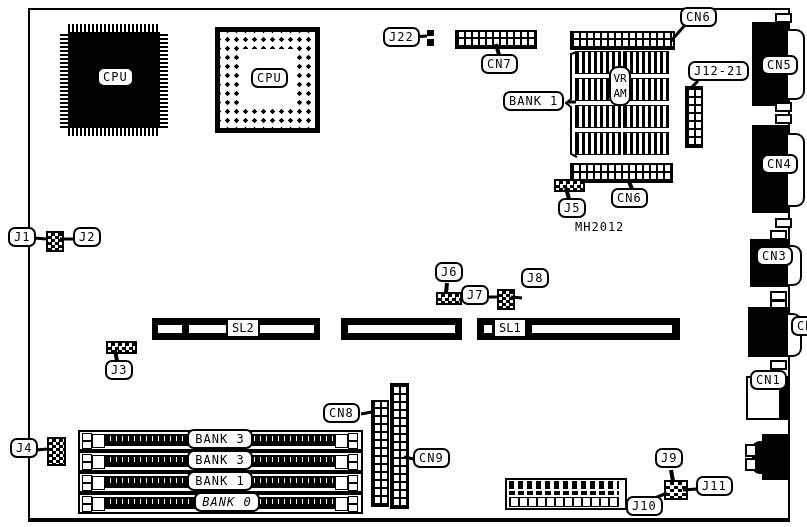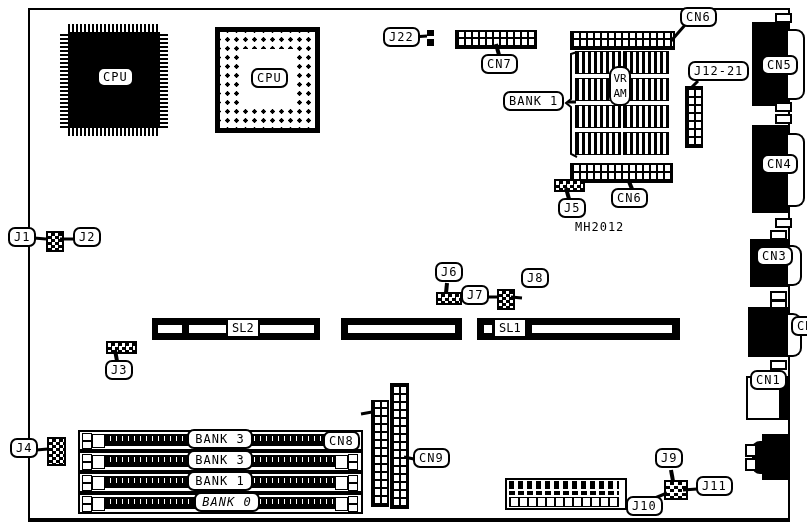--- a/index.html
+++ b/index.html
@@ -107,21 +107,21 @@
   <div class="slot-inner" style="left:348px;top:325px;width:107px;height:8px;"></div>
 
   <div class="slot" style="left:477px;top:318px;width:203px;height:22px;"></div>
   <div class="slot-inner" style="left:484px;top:325px;width:8px;height:8px;"></div>
   <div class="slot-inner" style="left:532px;top:325px;width:140px;height:8px;"></div>
   <div class="lbl sq" style="left:493px;top:318px;">SL1</div>
 
   <div class="checker" style="left:106px;top:341px;width:27px;height:9px;background-size:7px 7px;"></div>
   <div class="lbl" style="left:105px;top:360px;">J3</div>
 
-  <div class="lbl" style="left:323px;top:403px;margin-top:28px;">CN8</div>
+  <div class="lbl" style="left:323px;top:403px;">CN8</div>
   <div class="grid-conn" style="left:371px;top:400px;width:14px;height:103px;"></div>
   <div class="grid-conn" style="left:390px;top:383px;width:15px;height:122px;"></div>
   <div class="lbl" style="left:413px;top:448px;">CN9</div>
 
   <div class="lbl" style="left:10px;top:438px;">J4</div>
   <div class="checker" style="left:47px;top:437px;width:15px;height:25px;background-size:7px 6px;"></div>
 
   <div class="simm" style="left:78px;top:430px;width:281px;height:17px;">
     <div class="smallbox" style="left:2px;top:1px;width:8px;height:6px;"></div>
     <div class="smallbox" style="left:2px;top:9px;width:8px;height:6px;"></div>

